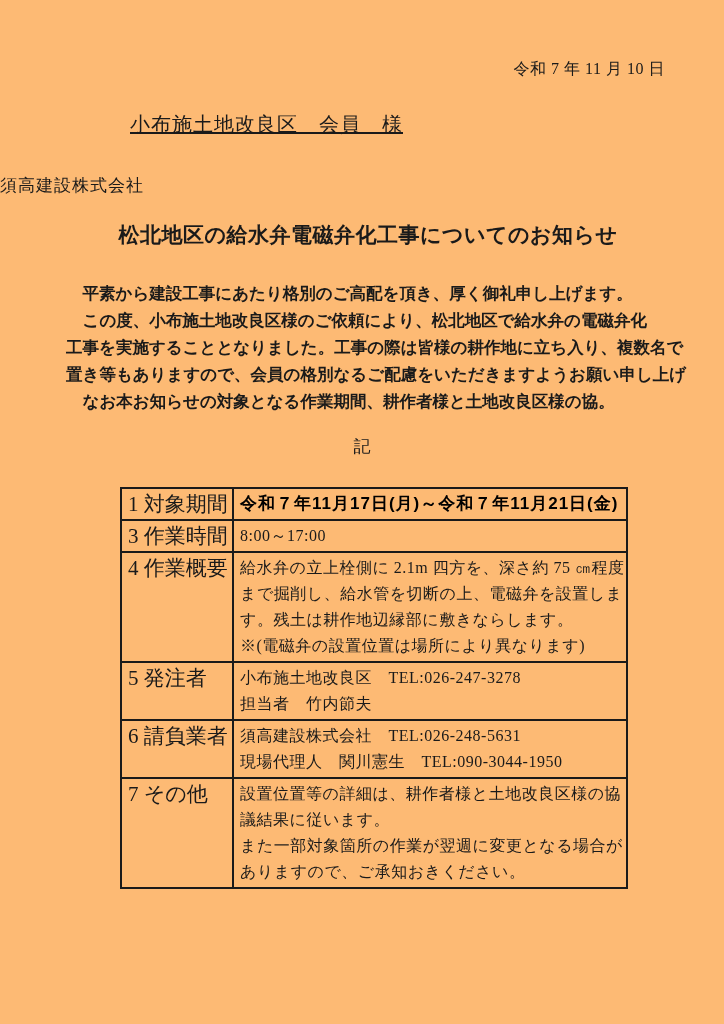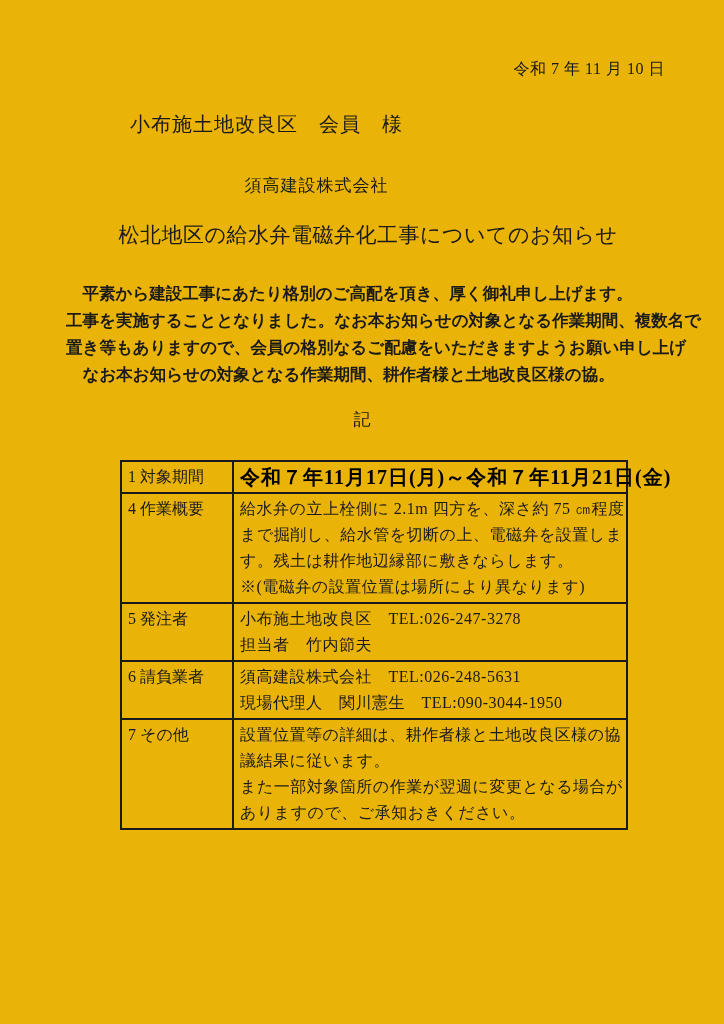--- a/index.html
+++ b/index.html
@@ -1,50 +1,51 @@
 <!DOCTYPE html>
 <html><head>
 <meta charset="utf-8">
 <style>
   * { margin: 0; padding: 0; box-sizing: border-box; }
   html, body { background: #ffffff; }
   .page {
     position: relative;
     width: 724px;
     height: 1024px;
-    background: #eab308;
+    background: #fdba74;
     color: #1a1a1a;
     font-family: "Liberation Serif", serif;
     overflow: hidden;
   }
   .date-line {
     margin: 58px 59px 0 0;
     text-align: right;
     font-size: 16px;
     line-height: 22px;
     letter-spacing: 0.5px;
   }
   .addressee {
     margin: 30px 6px 0 130px;
     font-size: 20px;
     line-height: 28px;
     letter-spacing: 1px;
+    text-decoration: underline;
   }
   .sender {
     margin: 36px 91px 0 0;
-    text-align: center;
+    text-align: left;
     font-size: 17px;
     line-height: 24px;
     letter-spacing: 1px;
   }
   .notice-title {
     margin: 22px 0 0 12px;
     text-align: center;
     font-size: 21px;
-    font-weight: 400;
+    font-weight: 700;
     letter-spacing: 0.5px;
     line-height: 30px;
   }
   .body-text { margin: 30px 0 0 66px; font-size: 16.5px; }
   .bline { line-height: 27px; white-space: pre; font-weight: bold; }
   .memo-mark {
     margin: 20px 0 0 0;
     text-align: center;
     font-size: 17px;
     line-height: 24px;
@@ -53,61 +54,70 @@
     border-collapse: collapse;
     table-layout: fixed;
     margin: 28px 0 0 120px;
     width: 508px;
   }
   table.info-table td {
     border: 2px solid #1a1a1a;
     vertical-align: top;
     padding: 2px 2px 2px 6px;
   }
-  td.lbl { width: 112px; font-size: 16px; margin-top: 40px; }
+  td.lbl { width: 112px; font-size: 21px; margin-top: 40px; }
   td.val { padding-left: 8px; font-size: 16px; letter-spacing: 0.5px; }
   .lline, .vline { line-height: 26px; white-space: pre; }
   td.val.bold {
-    font-family: Liberation Serif, serif;
+    font-family: Liberation Sans, sans-serif;
     font-weight: bold;
-    font-size: 20px;
+    font-size: 17px;
     color: #000000;
     letter-spacing: 1px;
   }
 </style>
 </head>
 <body>
 
 <div class="page">
 
   <div class="date-line">令和 7 年 11 月 10 日</div>
 
   <div class="addressee">小布施土地改良区　会員　様</div>
 
   <div class="sender">須高建設株式会社</div>
 
   <div class="notice-title">松北地区の給水弁電磁弁化工事についてのお知らせ</div>
 
   <div class="body-text">
     <div class="bline">　平素から建設工事にあたり格別のご高配を頂き、厚く御礼申し上げます。</div>
-    <div class="bline">工事を実施することとなりました。なお本お知らせの対象となる作業期間、複数名で</div>
+    <div class="bline">　この度、小布施土地改良区様のご依頼により、松北地区で給水弁の電磁弁化</div>
+    <div class="bline">工事を実施することとなりました。工事の際は皆様の耕作地に立ち入り、複数名で</div>
     <div class="bline">置き等もありますので、会員の格別なるご配慮をいただきますようお願い申し上げ</div>
     <div class="bline">　なお本お知らせの対象となる作業期間、耕作者様と土地改良区様の協。</div>
   </div>
 
   <div class="memo-mark">記</div>
 
   <table class="info-table">
     <tbody>
         <tr>
       <td class="lbl">
         <div class="lline">1 対象期間</div>
       </td>
       <td class="val bold">
         <div class="vline">令和７年11月17日(月)～令和７年11月21日(金)</div>
+      </td>
+    </tr>
+    <tr>
+      <td class="lbl">
+        <div class="lline">3 作業時間</div>
+      </td>
+      <td class="val">
+        <div class="vline">8:00～17:00</div>
       </td>
     </tr>
     <tr>
       <td class="lbl">
         <div class="lline">4 作業概要</div>
       </td>
       <td class="val">
         <div class="vline">給水弁の立上栓側に 2.1m 四方を、深さ約 75 ㎝程度</div>
         <div class="vline">まで掘削し、給水管を切断の上、電磁弁を設置しま</div>
         <div class="vline">す。残土は耕作地辺縁部に敷きならします。</div>

